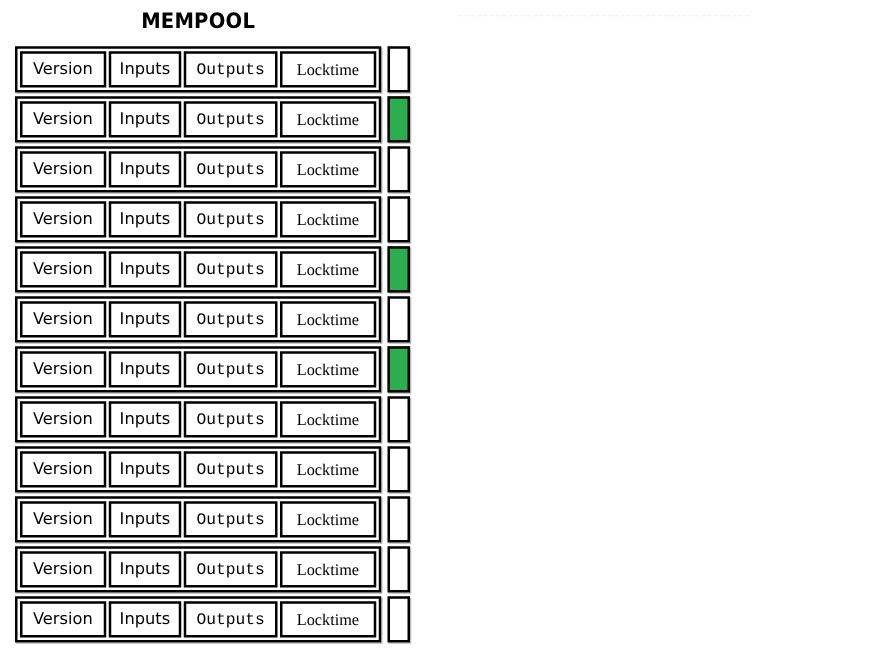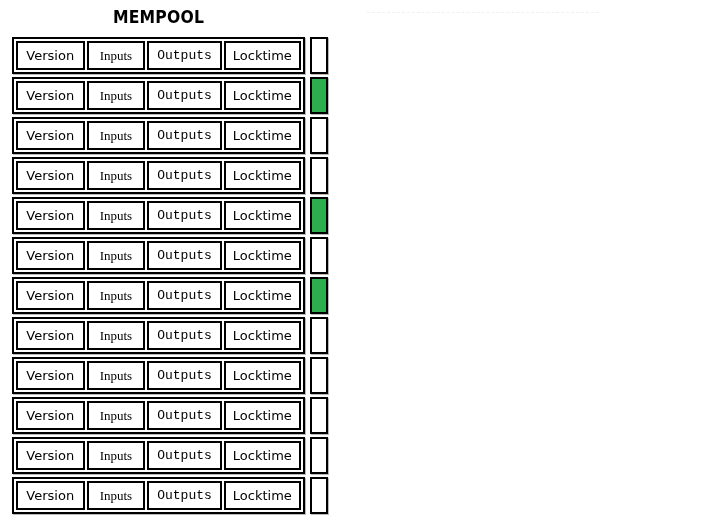--- a/index.html
+++ b/index.html
@@ -88,24 +88,24 @@
     margin: 2px 0 2px 2px;
     display: flex;
     align-items: center;
     justify-content: center;
     font-size: 13px;
     color: #000000;
     line-height: 1;
     white-space: nowrap;
     overflow: hidden;
   }
-  .tx-field:last-child { margin-right: 2px; }
+  .tx-field:last-child { margin-right: 2px; font-family: Liberation Serif, serif; }
 
   .tx-field.f-version  { width: 70px; }
-  .tx-field.f-inputs   { width: 60px; font-family: Liberation Serif, serif; }
+  .tx-field.f-inputs   { width: 60px; }
   .tx-field.f-outputs  { width: 76px; font-family: Liberation Mono, monospace; }
   .tx-field.f-locktime { width: 79px; }
 
   
   .tx-indicator {
     position: absolute;
     left: 298px;
     top: 0;
     width: 18px;
     height: 37px;

